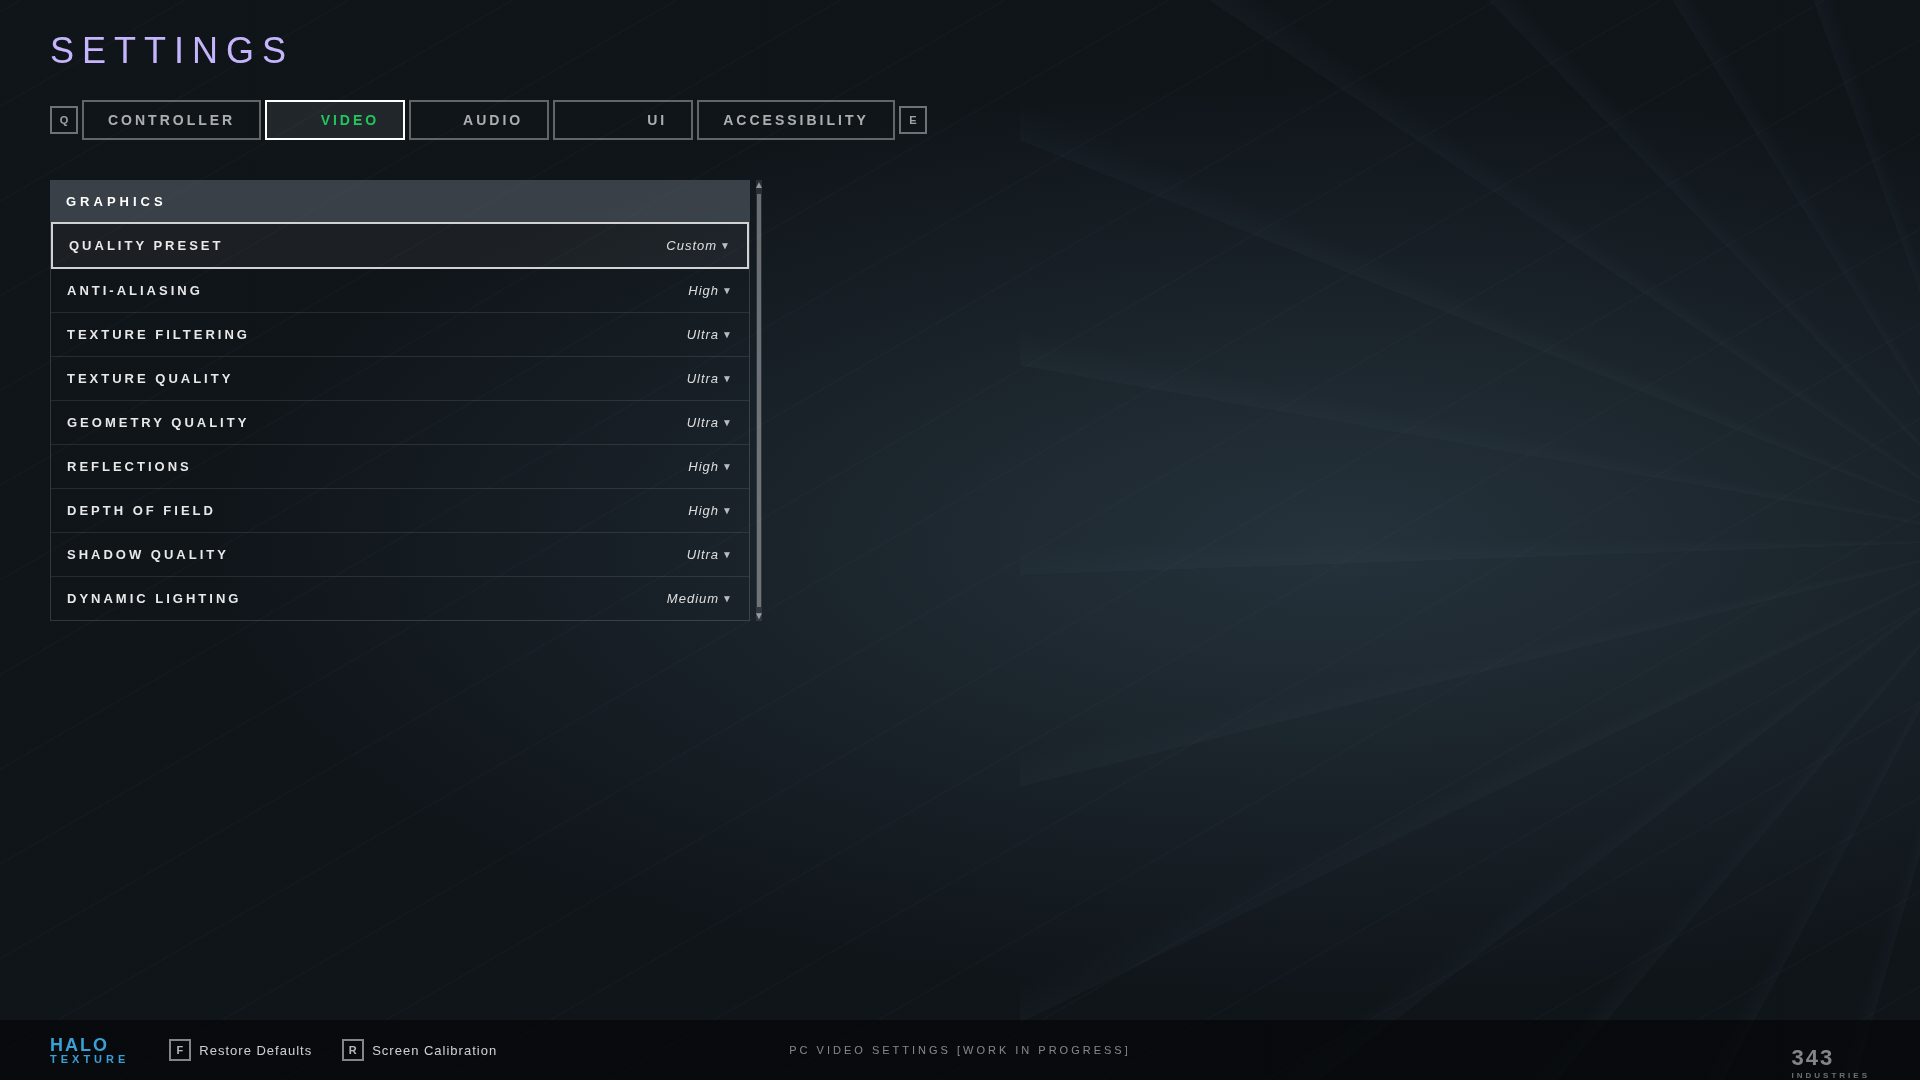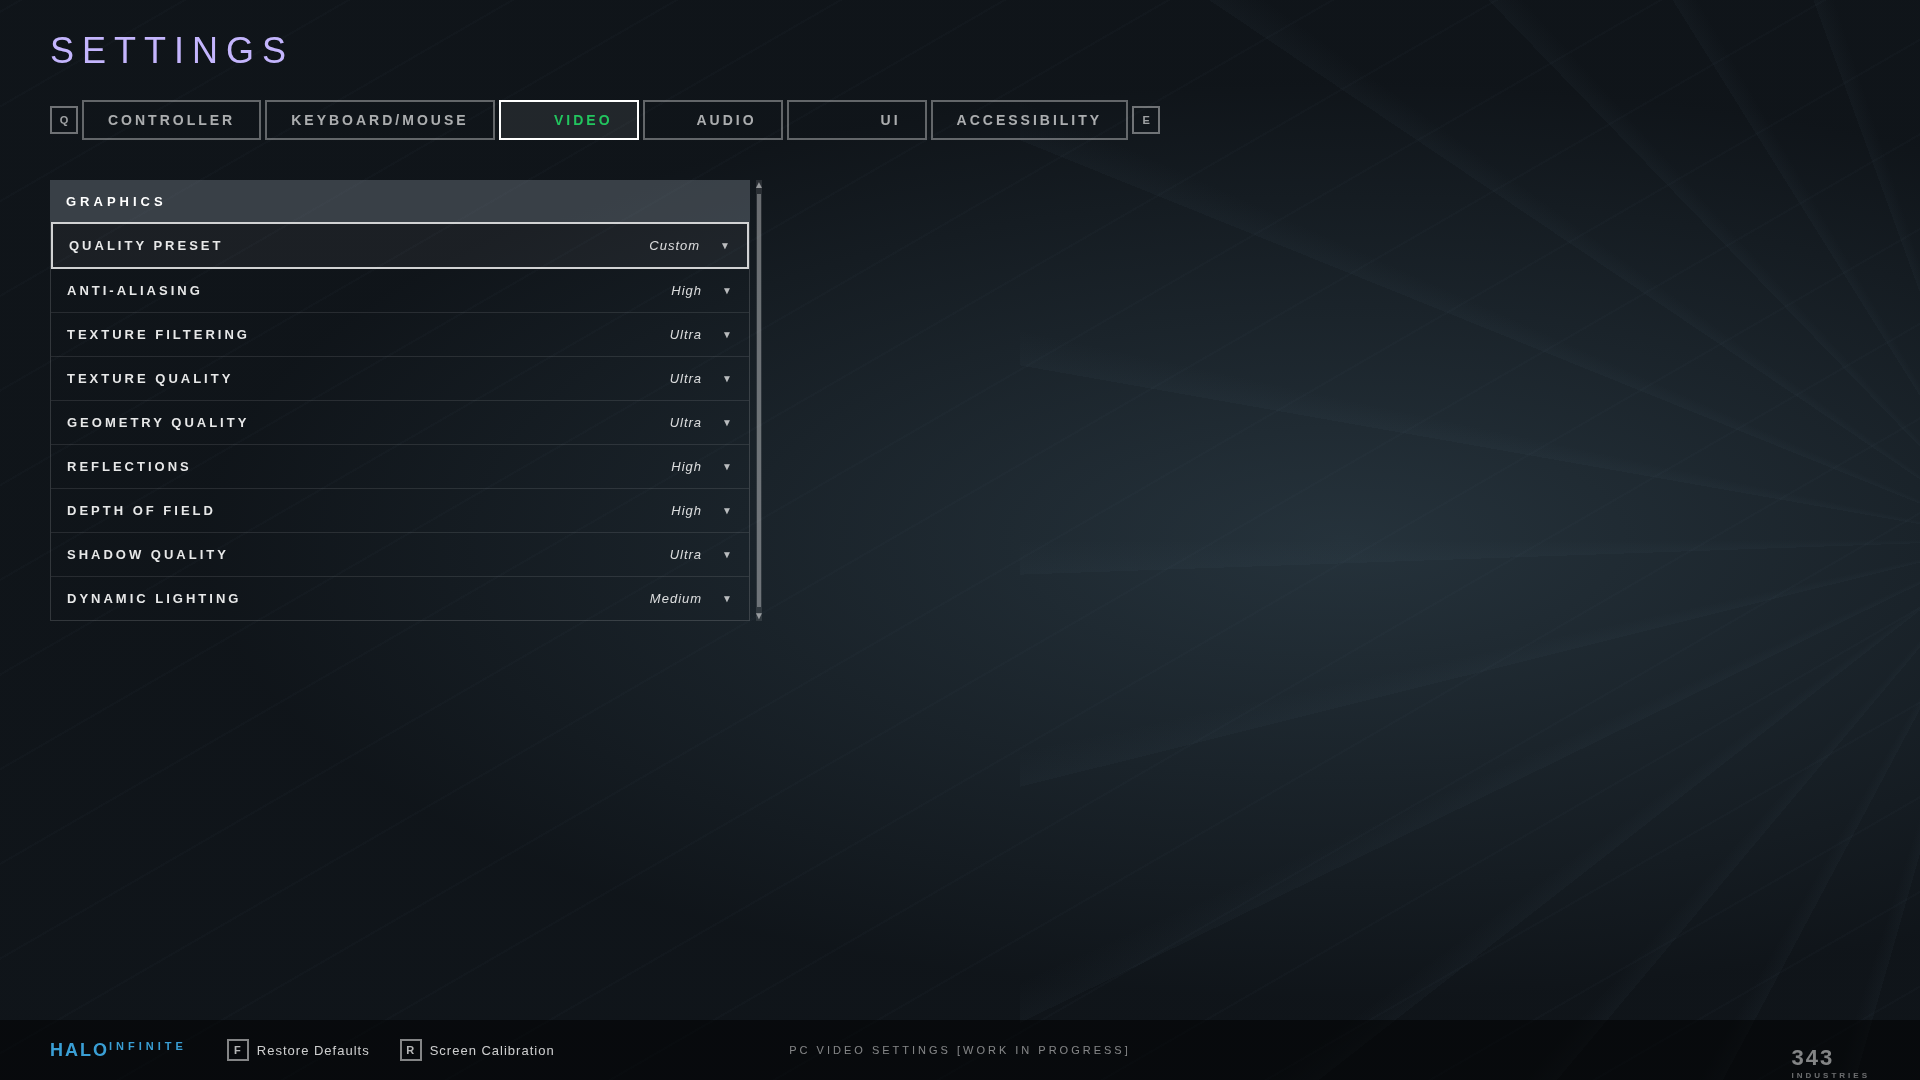--- a/index.html
+++ b/index.html
@@ -192,21 +192,21 @@
       font-size: 13px;
       font-weight: 700;
       letter-spacing: 3px;
       color: rgba(255,255,255,0.9);
       text-transform: uppercase;
     }
 
     .setting-value {
       display: flex;
       align-items: center;
-      gap: 20px;
+      gap: 3px;
       font-size: 13px;
       font-style: italic;
       color: rgba(255,255,255,0.85);
       font-weight: 400;
       letter-spacing: 1px;
     }
 
     .dropdown-arrow {
       color: rgba(255,255,255,0.7);
       font-size: 10px;
@@ -237,20 +237,21 @@
       height: 60px;
       background: rgba(0,0,0,0.5);
       display: flex;
       align-items: center;
       padding: 0 50px;
       z-index: 10;
     }
 
     .bottom-logo {
       display: flex;
+      flex-direction: column;
       margin-right: 30px;
     }
 
     .logo-halo {
       font-size: 18px;
       font-weight: 900;
       color: #3a9fd5;
       letter-spacing: 2px;
       line-height: 1;
     }
@@ -335,23 +336,20 @@
 <div class="content">
 
   <div class="settings-title">SETTINGS</div>
 
   <div class="nav-tabs">
     <div class="nav-key">Q</div>
 
     <div class="nav-tab">
       <span>CONTROLLER</span>
     </div>
-    <div class="nav-tab">
-      <span>KEYBOARD/MOUSE</span>
-    </div>
     <div class="nav-tab active">
       <span>VIDEO</span>
     </div>
     <div class="nav-tab">
       <span>AUDIO</span>
     </div>
     <div class="nav-tab">
       <span>UI</span>
     </div>
     <div class="nav-tab">
@@ -452,21 +450,21 @@
       </div>
     </div>
 
   </div>
 </div>
 
 <div class="bottom-bar">
 
   <div class="bottom-logo">
     <span class="logo-halo">HALO</span>
-    <span class="logo-infinite">INFINITE</span>
+    <span class="logo-infinite">TEXTURE</span>
   </div>
 
   <div class="bottom-actions">
     <div class="bottom-action">
       <div class="action-key">
         <span>F</span>
       </div>
       <span>Restore Defaults</span>
     </div>
 

